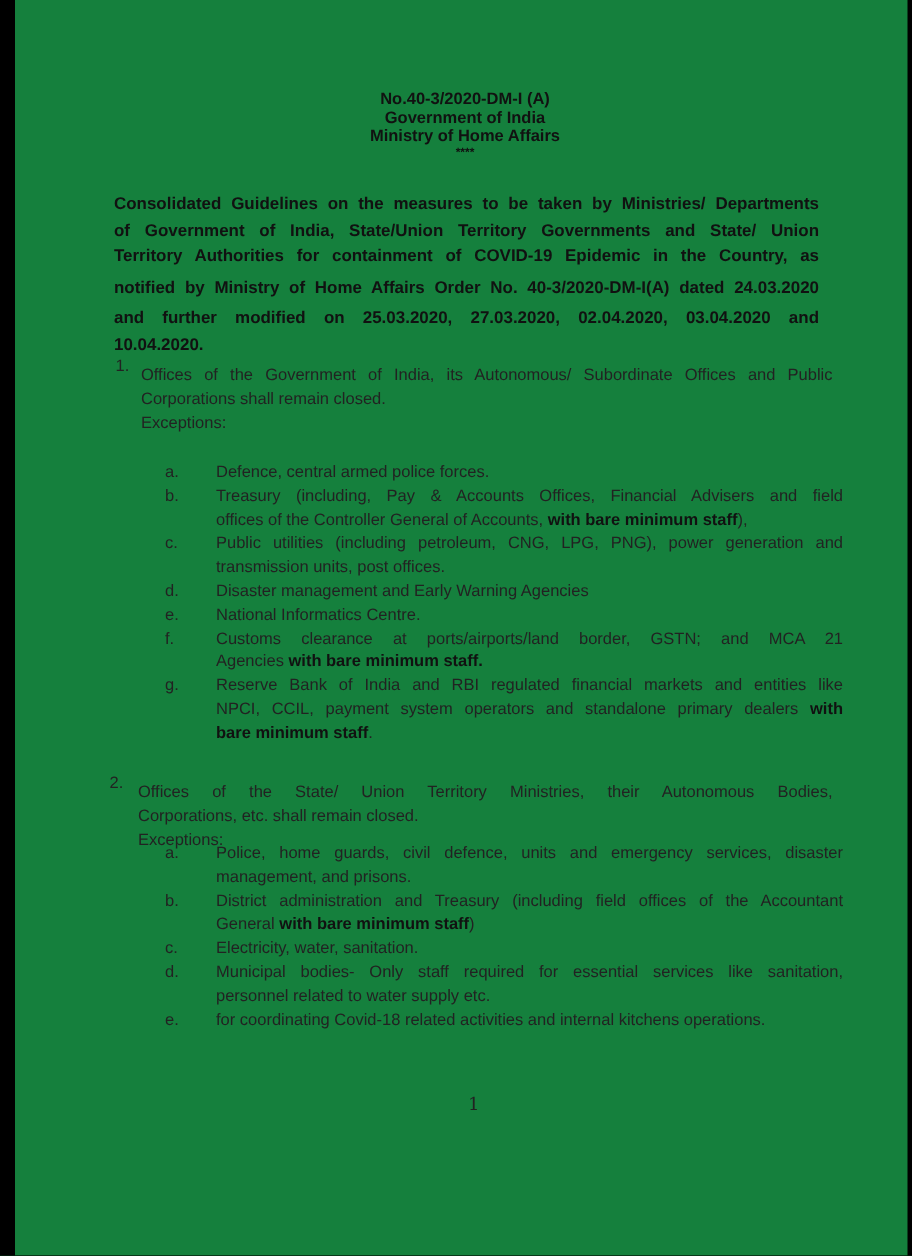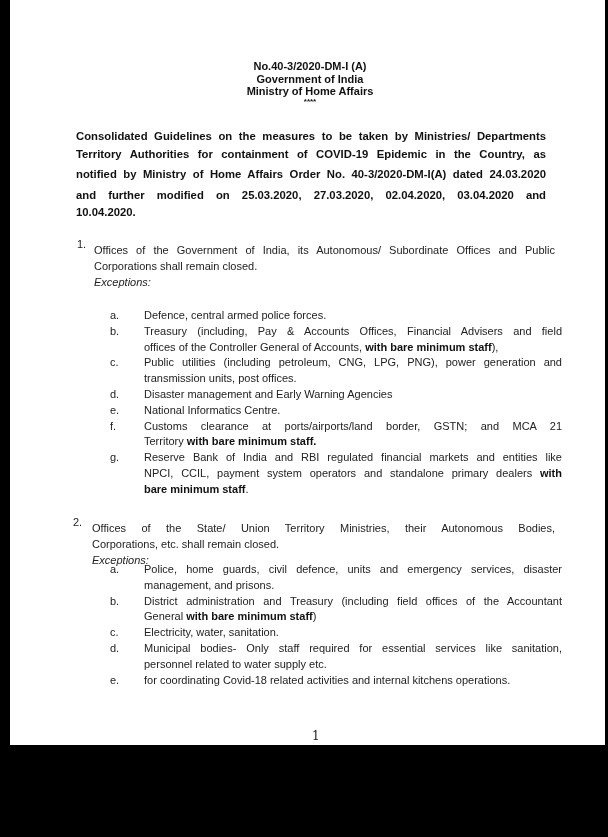--- a/index.html
+++ b/index.html
@@ -13,22 +13,22 @@
       position: relative;
       overflow: hidden;
       font-family: "Liberation Sans", sans-serif;
       color: #1a1a1a;
     }
     .page {
       position: absolute;
       left: 10px;
       top: 0;
       width: 595px;
-      height: 745px;
-      background: #ffffff;
+      height: 837px;
+      background: #15803d;
     }
     .border-left {
       position: absolute; left: 0; top: 0; width: 10px; height: 837px; background: #000;
     }
     .border-right {
       position: absolute; left: 605px; top: 0; width: 3px; height: 837px; background: #000;
     }
     .header {
       position: absolute;
       left: 0;
@@ -87,21 +87,20 @@
     }
     .ln {
       display: block;
       white-space: nowrap;
     }
     .just {
       text-align: justify;
       text-align-last: justify;
     }
     .exc {
-      font-style: italic;
     }
     .sub-item {
       position: absolute;
       left: 0;
       width: 428px;
     }
     .sub-item .letter {
       position: absolute;
       left: 0;
       top: 0;
@@ -134,20 +133,21 @@
 
   <div class="header" style="left:-10px;">
     <div>No.40-3/2020-DM-I (A)</div>
     <div>Government of India</div>
     <div>Ministry of Home Affairs</div>
     <div class="stars">****</div>
   </div>
 
   <div class="subject">
     <span class="line">Consolidated Guidelines on the measures to be taken by Ministries/ Departments</span>
+    <span class="line">of Government of India, State/Union Territory Governments and State/ Union</span>
     <span class="line">Territory Authorities for containment of COVID-19 Epidemic in the Country, as</span>
     <span class="line gap">notified by Ministry of Home Affairs Order No.  40-3/2020-DM-I(A) dated 24.03.2020</span>
     <span class="line gap">and further modified on 25.03.2020, 27.03.2020, 02.04.2020, 03.04.2020 and</span>
     <span class="line last">10.04.2020.</span>
   </div>
 
   <div class="section" id="section-1" style="left:67px; top:237px; width:480px;">
     <span class="num">1.</span>
     <div class="body-text" style="left:17px; width:461px;">
       <span class="ln just">Offices of the Government of India, its Autonomous/ Subordinate Offices and Public</span>
@@ -184,21 +184,21 @@
         <div class="sub-item" style="top: 94.8px;">
           <span class="letter">e.</span>
           <div class="txt">
             <span class="ln"><span>National Informatics Centre.</span></span>
           </div>
         </div>
         <div class="sub-item" style="top: 110.6px;">
           <span class="letter">f.</span>
           <div class="txt">
             <span class="ln just"><span>Customs clearance at ports/airports/land border, GSTN; and MCA 21</span></span>
-            <span class="ln"><span>Territory </span><b class="bb">with bare minimum staff.</b></span>
+            <span class="ln"><span>Agencies </span><b class="bb">with bare minimum staff.</b></span>
           </div>
         </div>
         <div class="sub-item" style="top: 142.2px;">
           <span class="letter">g.</span>
           <div class="txt">
             <span class="ln just"><span>Reserve Bank of India and RBI regulated financial markets and entities like</span></span>
             <span class="ln just"><span>NPCI, CCIL, payment system operators and standalone primary dealers </span><b class="bb">with</b></span>
             <span class="ln"><b class="bb">bare minimum staff</b><span>.</span></span>
           </div>
         </div>

